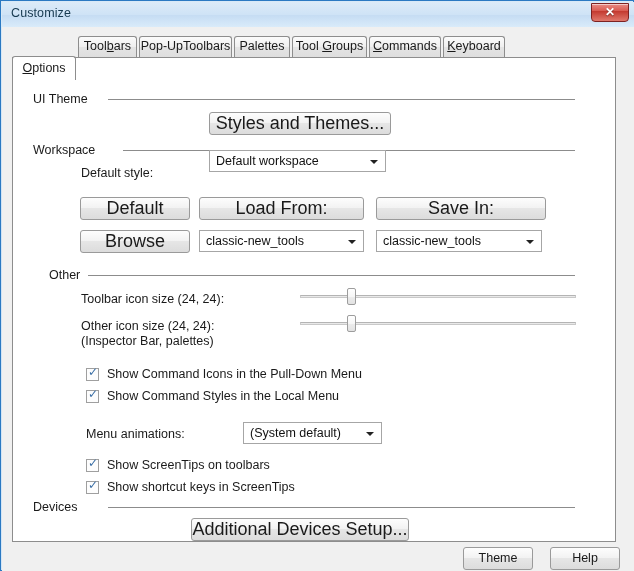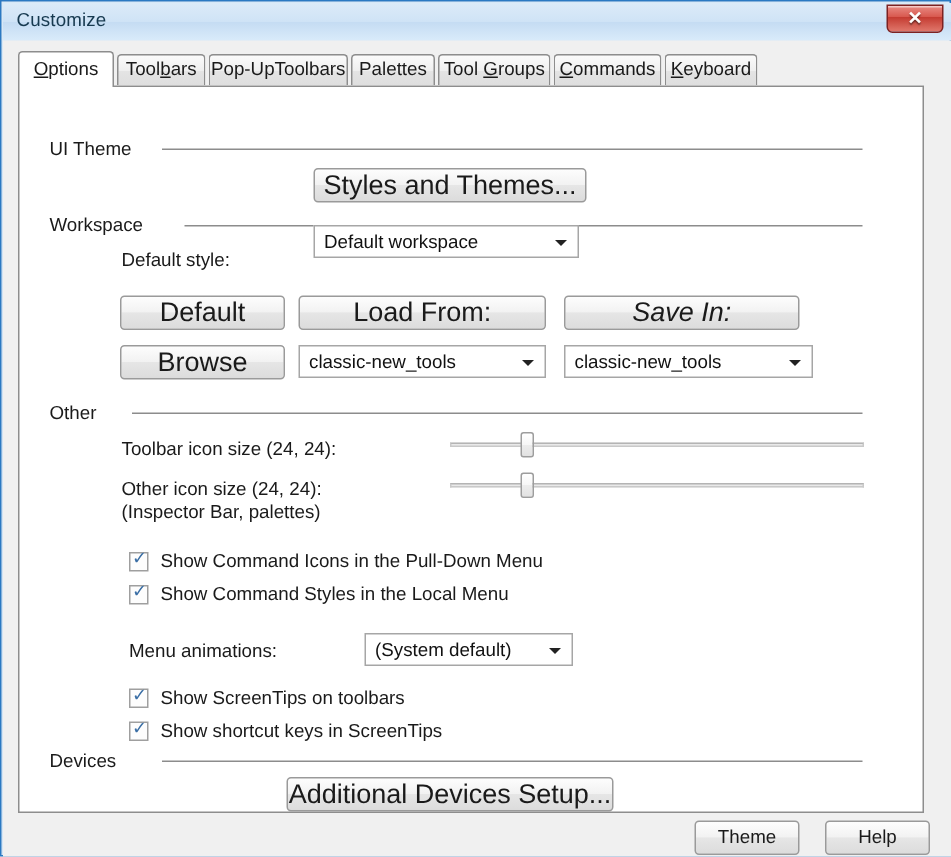--- a/index.html
+++ b/index.html
@@ -258,21 +258,21 @@
   <div id="titlebar">
     <div id="title-text">Customize</div>
     <div id="close-button">
       <div class="glyph">✕</div>
     </div>
   </div>
 
   <div id="dialog-body">
 
     <div id="tabstrip">
-      <div class="tab active" style="left:0px;width:64px;"><u>O</u>ptions</div>
+      <div class="tab active" style="left:0px;width:64px;margin-top:22px;"><u>O</u>ptions</div>
       <div class="tab" style="left:66px;width:59px;">Tool<u>b</u>ars</div>
       <div class="tab" style="left:127px;width:93px;">Pop-UpToolbars</div>
       <div class="tab" style="left:222px;width:56px;">Palettes</div>
       <div class="tab" style="left:280px;width:75px;">Tool <u>G</u>roups</div>
       <div class="tab" style="left:357px;width:72px;"><u>C</u>ommands</div>
       <div class="tab" style="left:431px;width:62px;"><u>K</u>eyboard</div>
     </div>
 
     <div id="tabpanel">
 
@@ -285,33 +285,33 @@
       <div class="group-rule" style="left:110px; top:92px; width:452px;"></div>
 
       <div class="field-label" style="left:68px; top:108px;">Default style:</div>
       <div class="combo" style="left:196px; top:92px; width:177px;">
         <div class="combo-value">Default workspace</div>
         <div class="combo-arrow"></div>
       </div>
 
       <div class="btn" style="left:186px; top:139px; width:165px;">Load From:</div>
       <div class="btn" style="left:67px;  top:139px; width:110px;">Default</div>
-      <div class="btn" style="left:363px; top:139px; width:157px;font-style:italic;">Save In:</div>
+      <div class="btn" style="left:363px; top:139px; width:170px;">Save In:</div>
 
       <div class="btn" style="left:67px;  top:172px; width:110px;">Browse</div>
       <div class="combo" style="left:186px; top:172px; width:165px;">
         <div class="combo-value">classic-new_tools</div>
         <div class="combo-arrow"></div>
       </div>
       <div class="combo" style="left:363px; top:172px; width:166px;">
         <div class="combo-value">classic-new_tools</div>
         <div class="combo-arrow"></div>
       </div>
 
-      <div class="group-label" style="left:20px; top:210px;text-align:center;">Other</div>
+      <div class="group-label" style="left:36px; top:210px;text-align:center;">Other</div>
       <div class="group-rule" style="left:75px; top:217px; width:487px;"></div>
 
       <div class="field-label" style="left:68px; top:234px;">Toolbar icon size (24, 24):</div>
       <div class="slider" style="left:287px; top:228px; width:276px;">
         <div class="track"></div>
         <div class="thumb" style="left:47px;"></div>
       </div>
 
       <div class="field-label" style="left:68px; top:261px;">Other icon size (24, 24):</div>
       <div class="field-label" style="left:68px; top:276px;">(Inspector Bar, palettes)</div>

